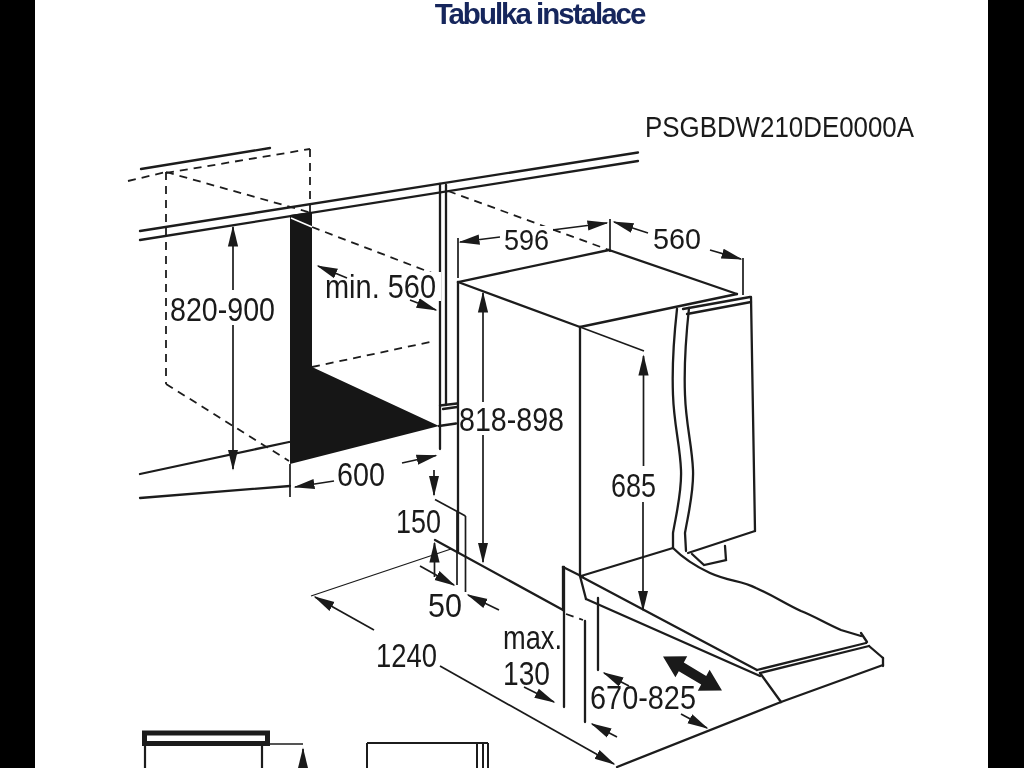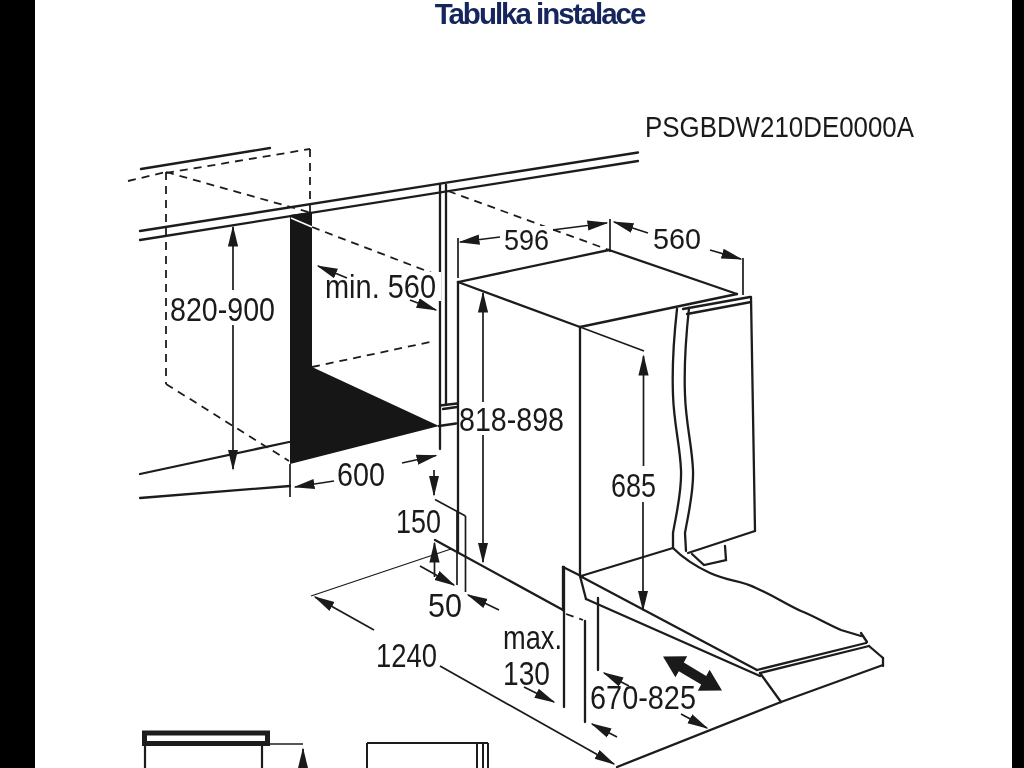--- a/index.html
+++ b/index.html
@@ -1,17 +1,17 @@
 <!DOCTYPE html>
 <html><head>
 <meta charset="utf-8">
 <style>
   html,body{margin:0;padding:0;width:1024px;height:768px;overflow:hidden;background:#000;}
   .page{position:relative;width:1024px;height:768px;background:#000;}
-  .content{position:absolute;left:35px;top:0;width:953px;height:768px;background:#ffffff;padding-left:24px;}
+  .content{position:absolute;left:35px;top:0;width:953px;height:768px;background:#ffffff;}
   .title{position:absolute;left:28px;top:-3px;width:953px;text-align:center;
     font-family:"Liberation Sans",sans-serif;font-weight:bold;font-size:29.5px;
     color:#16265c;letter-spacing:-2px;}
   svg{position:absolute;left:0;top:0;}
   text{font-family:"Liberation Sans",sans-serif;fill:#1a1a1a;}
 </style>
 </head>
 <body>
 <div class="page">
  <div class="content">

